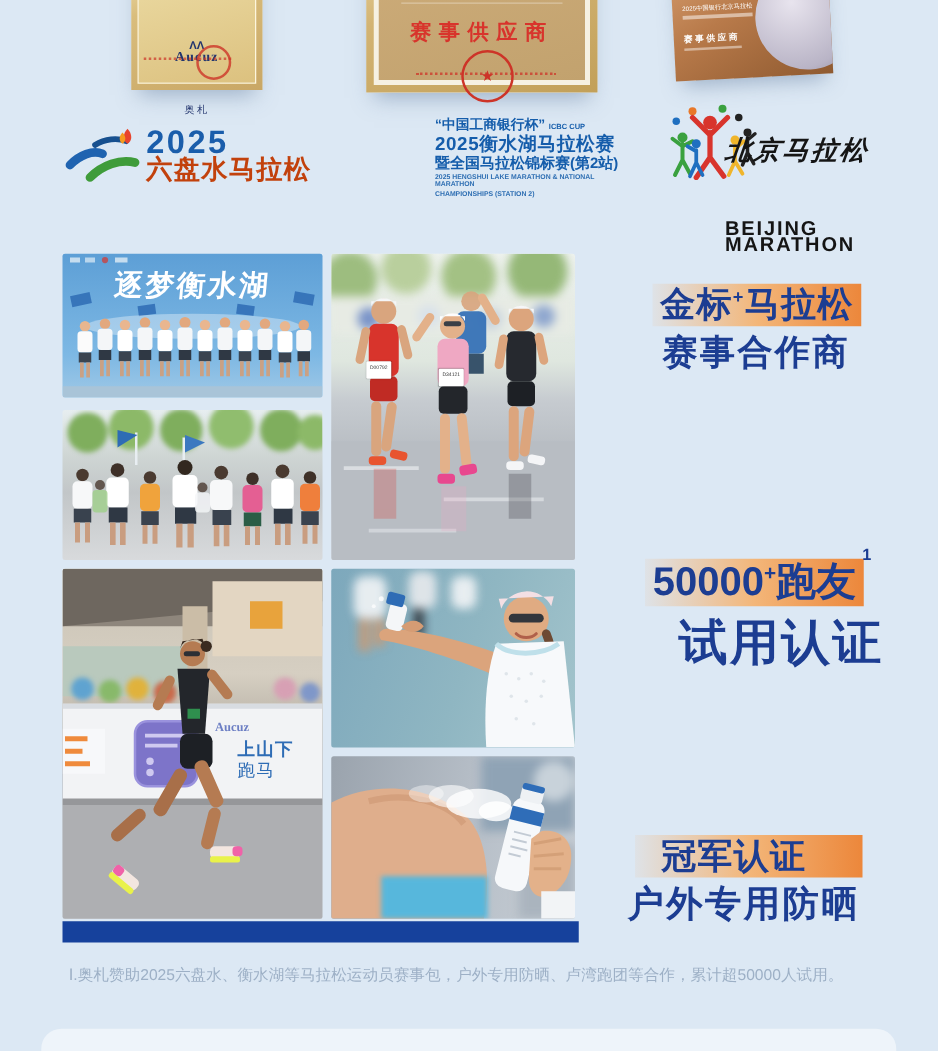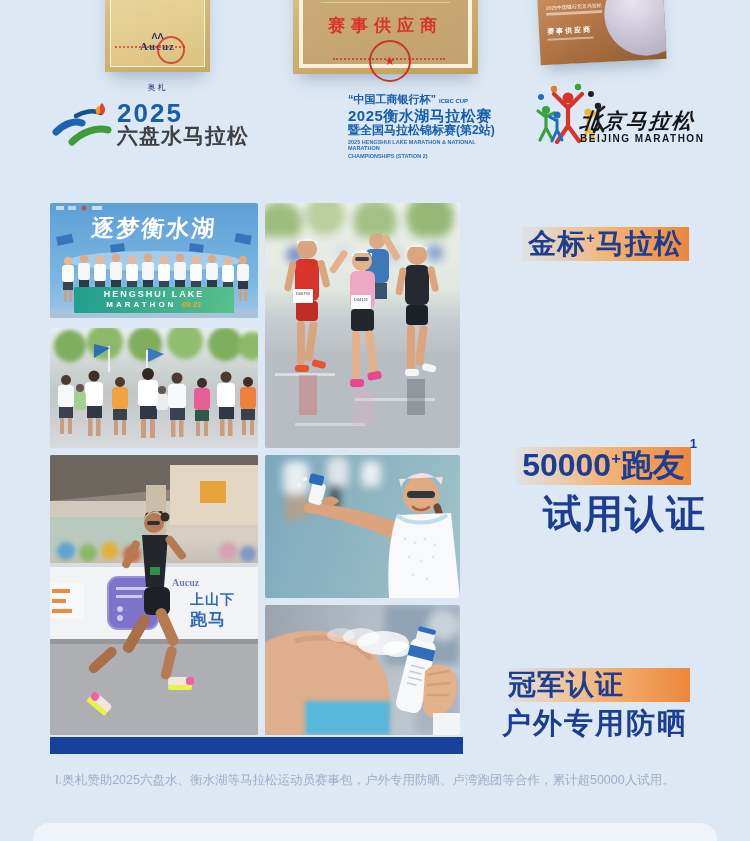--- a/index.html
+++ b/index.html
@@ -38,31 +38,31 @@
         background:linear-gradient(150deg,#d9a172,#b87a4a 45%,#8f5a30);overflow:hidden;}
   .plq3-t1{position:absolute;left:8px;top:44px;width:70px;color:#fff;font-size:5px;line-height:6px;}
   .plq3-bars{position:absolute;left:8px;top:52px;width:56px;height:3px;background:rgba(255,255,255,.5);}
   .plq3-t2{position:absolute;left:8px;top:66px;width:70px;color:#fff;font-size:7px;font-weight:bold;letter-spacing:2px;}
   .plq3-bars2{position:absolute;left:8px;top:78px;width:46px;height:2px;background:rgba(255,255,255,.45);}
   .plq3-disc{position:absolute;left:66px;top:16px;width:84px;height:84px;border-radius:50%;
              background:radial-gradient(circle at 35% 35%,#e8e4ee,#b9b4c6 70%,#8d8798);}
 
   
   .lps-year{color:#1a5dab;font-size:26px;font-weight:bold;letter-spacing:2px;line-height:24px;}
-  .lps-name{color:#404040;font-size:21px;font-weight:bold;letter-spacing:1px;line-height:22px;}
+  .lps-name{color:#c2410c;font-size:21px;font-weight:bold;letter-spacing:1px;line-height:22px;}
   .hs-cup{color:#155dab;font-size:11px;font-weight:bold;}
   .hs-cup .en{font-size:6px;font-weight:bold;}
   .hs-title{color:#155dab;font-size:15px;font-weight:bold;letter-spacing:.5px;line-height:17px;}
   .hs-sub{color:#155dab;font-size:12px;font-weight:bold;line-height:13px;}
   .hs-en{color:#2f6fb3;font-size:5.5px;font-weight:bold;line-height:6px;margin-top:2px;}
   .hs-script{position:absolute;left:6px;top:52px;color:#1565b0;font-size:7px;font-style:italic;
              font-family:"Liberation Serif",serif;}
   .bj-cn{color:#151515;font-size:21px;font-weight:bold;font-style:italic;letter-spacing:2px;
          transform:skew(-6deg);line-height:22px;}
-  .bj-en{color:#151515;font-size:10px;font-weight:bold;letter-spacing:1.5px;line-height:13px;}
+  .bj-en{color:#151515;font-size:16px;font-weight:bold;letter-spacing:1.5px;line-height:13px;margin-top:45px;}
 
   
   .grid{position:absolute;left:47px;top:200px;width:416px;height:560px;}
   .photo{position:absolute;overflow:hidden;border-radius:2px;}
   .bar{position:absolute;left:3px;top:537px;width:413px;height:17px;background:#16419c;}
 
   .ph1{left:3px;top:3px;width:208px;height:115px;background:linear-gradient(#5d9fd6,#7db8e4 70%,#9fc8e6);}
   .ph1-title{position:absolute;left:0;right:0;top:10px;text-align:center;color:#fff;
              font-size:23px;font-weight:bold;letter-spacing:2px;transform:skew(-5deg);}
   .ph1-banner{position:absolute;left:24px;top:84px;width:160px;height:26px;
@@ -70,36 +70,36 @@
               color:#fff;text-align:center;border-radius:1px;}
   .ph1-b1{font-size:9px;font-weight:bold;letter-spacing:2px;line-height:11px;margin-top:2px;}
   .ph1-b2{font-size:8px;font-weight:bold;letter-spacing:3px;line-height:9px;}
   .ph1-b2 .date{color:#f6a62c;font-style:italic;letter-spacing:0;}
 
   .ph2{left:3px;top:128px;width:208px;height:120px;background:linear-gradient(#e7eef0,#cfd6d4 30%,#c2c6c8 55%,#d8dadc);}
   .ph4{left:3px;top:255px;width:208px;height:280px;background:linear-gradient(#c9c2b4,#d6cfc2 30%,#b9b3a8 45%,#a8a9ac 60%,#b7b9bc);}
   .ph4-ad-brand{position:absolute;left:122px;top:122px;color:#6d7fc4;font-size:10px;font-weight:bold;
                 font-family:"Liberation Serif",serif;}
   .ph4-ad1{position:absolute;left:140px;top:136px;color:#2e6cb5;font-size:14px;font-weight:bold;letter-spacing:1px;}
-  .ph4-ad2{position:absolute;left:140px;top:153px;color:#2e6cb5;font-size:17px;font-weight:bold;letter-spacing:1px;}
+  .ph4-ad2{position:absolute;left:140px;top:153px;color:#2e6cb5;font-size:14px;font-weight:normal;letter-spacing:1px;}
   .ph3{left:218px;top:3px;width:195px;height:245px;background:linear-gradient(#eef2ee,#dfe7df 35%,#c6cbd0 48%,#b3b8be 70%,#c9ced4);}
   .bib{position:absolute;background:#fff;border-radius:1px;color:#333;font-size:4px;text-align:center;
        line-height:5px;box-shadow:0 0 1px rgba(0,0,0,.3);}
   .ph5{left:218px;top:255px;width:195px;height:143px;background:linear-gradient(110deg,#7da8bc,#8fb6c2 55%,#a3c4cc);}
   .ph6{left:218px;top:405px;width:195px;height:130px;background:linear-gradient(100deg,#9aa3ad,#b6bec7 55%,#c8cfd6);}
   .blur1{filter:blur(2px);}
   .blur2{filter:blur(4px);}
 
   
   .hl{position:absolute;display:flex;align-items:center;justify-content:center;
       color:#1c3d92;font-weight:bold;letter-spacing:1px;
       background:linear-gradient(90deg,rgba(242,177,117,0.10),#f3b679 50%,#ec873b 100%);}
   .c1hl{left:522px;top:227px;width:167px;height:34px;font-size:28px;}
   .c2hl{left:516px;top:447px;width:175px;height:38px;font-size:32px;letter-spacing:0;}
-  .c3hl{left:508px;top:668px;width:182px;height:34px;font-size:28px;justify-content:flex-start;padding-right:24px;box-sizing:border-box;}
+  .c3hl{left:508px;top:668px;width:182px;height:34px;font-size:28px;justify-content:center;padding-right:24px;box-sizing:border-box;}
   .sub{position:absolute;color:#1c3d92;font-weight:bold;text-align:center;letter-spacing:2px;}
   .c1sub{left:480px;top:263px;width:250px;font-size:28px;}
   .c2sub{left:510px;top:487px;width:230px;font-size:39px;}
   .c3sub{left:470px;top:704px;width:250px;font-size:29px;}
   .supmark{font-size:.52em;vertical-align:super;}
   .fnmark{position:absolute;right:-6px;top:-11px;color:#1c3d92;font-size:13px;font-weight:bold;}
 
   
   .foot{position:absolute;left:55px;top:771px;width:660px;color:#9db0c6;font-size:12.5px;line-height:18px;}
 
@@ -294,27 +294,20 @@
                 <circle cx="193" cy="57" r="4.2" fill="#e2a87e"></circle>
                 <rect x="187" y="61" width="12" height="17" rx="3" fill="#f4f6f8"></rect>
                 <rect x="188" y="78" width="10" height="8" fill="#2f3844"></rect>
                 <rect x="189" y="86" width="3" height="12" fill="#caa184"></rect>
                 <rect x="194" y="86" width="3" height="12" fill="#caa184"></rect>
               </g>
           </g>
         </g>
       </svg>
       <div class="ph1-title">逐梦衡水湖</div>
-      <div class="ph1-banner">
-        <div class="ph1-b1">HENGSHUI LAKE</div>
-        <div class="ph1-b2">
-          <span>MARATHON</span>
-          <span class="date">09.21</span>
-        </div>
-      </div>
     </div>
 
     <div class="photo ph2">
       <svg width="208" height="120" viewBox="0 0 208 120">
         <g class="blur1">
           <circle cx="20" cy="18" r="16" fill="#7fae5d"></circle>
             <circle cx="55" cy="14" r="18" fill="#8cb968"></circle>
           <circle cx="95" cy="16" r="17" fill="#7fae5d"></circle>
             <circle cx="135" cy="13" r="18" fill="#90bd6e"></circle>
           <circle cx="175" cy="16" r="17" fill="#7fae5d"></circle>
@@ -603,20 +596,21 @@
         <rect x="168" y="108" width="27" height="22" fill="#f2f4f6"></rect>
       </svg>
     </div>
 
     <div class="bar"></div>
   </div>
 
   <div class="hl c1hl">
     <span><span>金标</span><span class="supmark">+</span><span>马拉松</span></span>
   </div>
+  <div class="sub c1sub">赛事合作商</div>
 
   <div class="hl c2hl">
     <span><span>50000</span><span class="supmark">+</span><span>跑友</span></span>
     <span class="fnmark">1</span>
   </div>
   <div class="sub c2sub">试用认证</div>
 
   <div class="hl c3hl">
     <span>冠军认证</span>
   </div>

